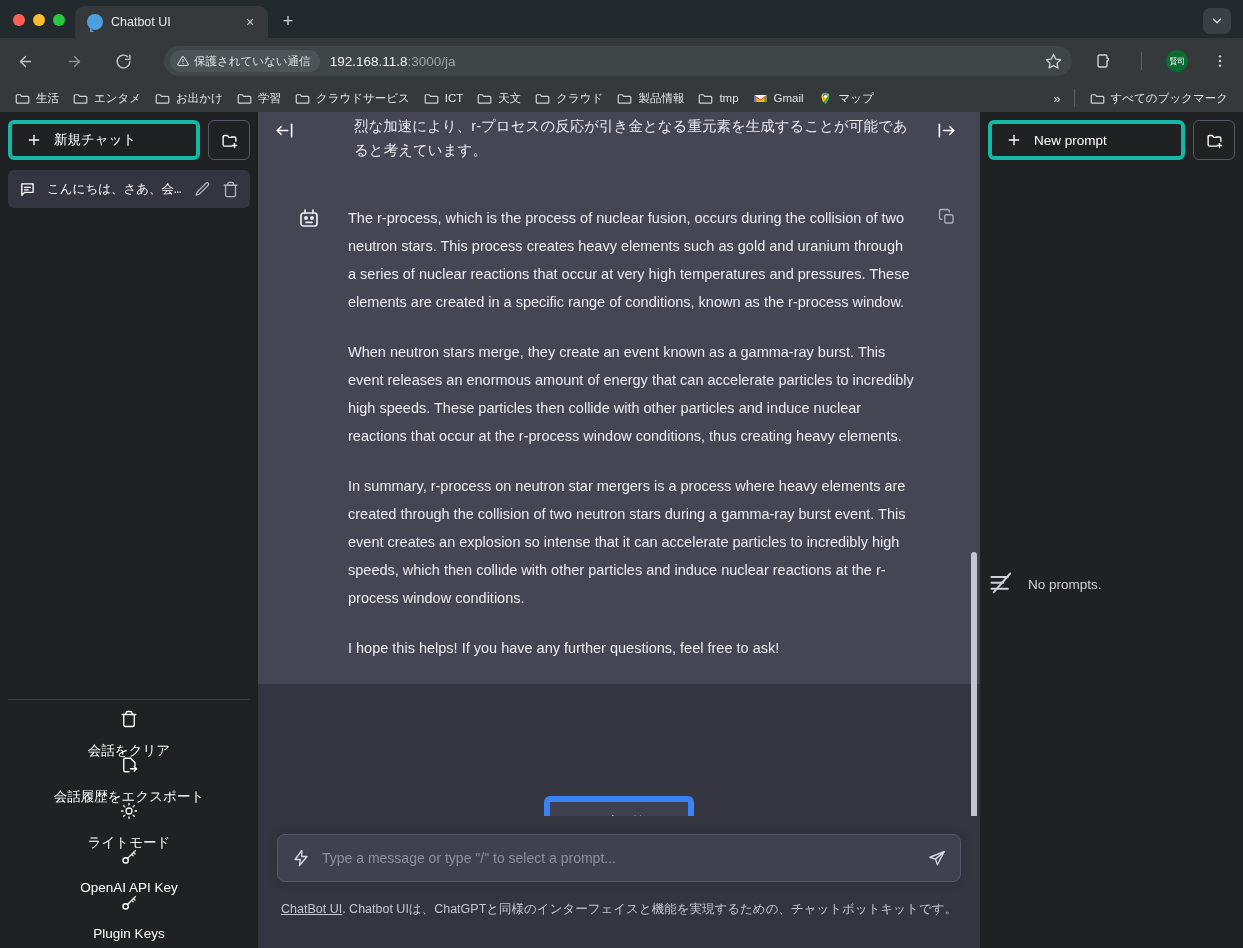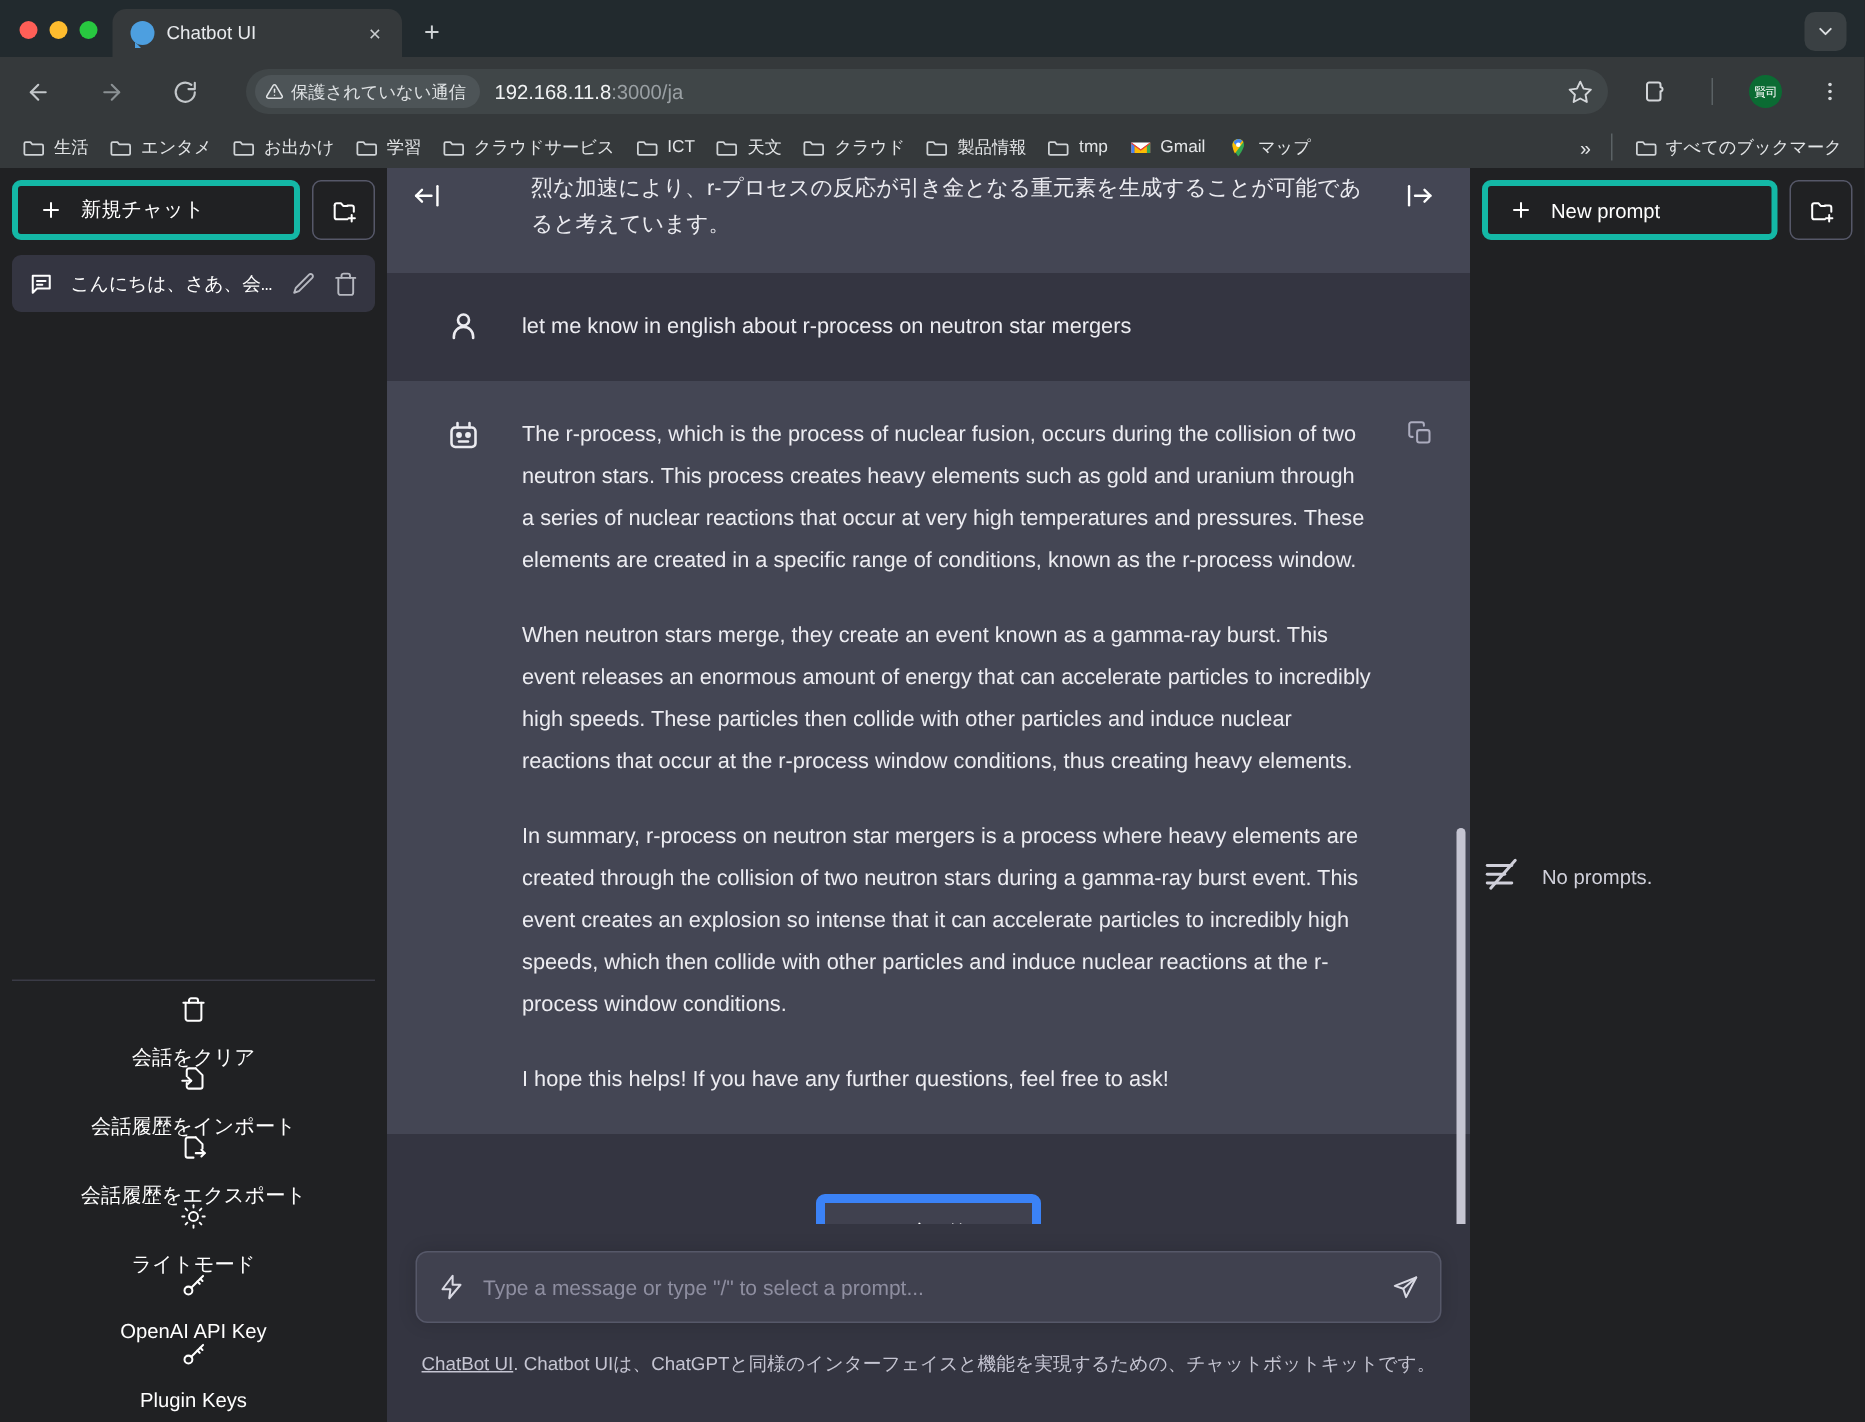--- a/index.html
+++ b/index.html
@@ -443,29 +443,20 @@
 
     <div class="side-spacer"></div>
 
     <div class="side-bottom">
       <div class="side-link">
         <svg class="ico" viewBox="0 0 24 24" fill="none" stroke="currentColor" stroke-width="1.8" stroke-linecap="round" stroke-linejoin="round">
             <polyline points="3 6 5 6 21 6"></polyline>
             <path d="M19 6v14a2 2 0 0 1-2 2H7a2 2 0 0 1-2-2V6m3 0V4a2 2 0 0 1 2-2h4a2 2 0 0 1 2 2v2"></path>
           </svg>
         <span>会話をクリア</span>
-      </div>
-      <div class="side-link">
-        <svg class="ico" viewBox="0 0 24 24" fill="none" stroke="currentColor" stroke-width="1.8" stroke-linecap="round" stroke-linejoin="round">
-            <path d="M14 3H8a2 2 0 0 0-2 2v5"></path>
-            <path d="M14 3l6 6v10a2 2 0 0 1-2 2H8a2 2 0 0 1-2-2v-3"></path>
-            <line x1="2" y1="14" x2="10" y2="14"></line>
-            <polyline points="7 11 10 14 7 17"></polyline>
-          </svg>
-        <span>会話履歴をインポート</span>
       </div>
       <div class="side-link">
         <svg class="ico" viewBox="0 0 24 24" fill="none" stroke="currentColor" stroke-width="1.8" stroke-linecap="round" stroke-linejoin="round">
             <path d="M14 3H7a2 2 0 0 0-2 2v14a2 2 0 0 0 2 2h5"></path>
             <path d="M14 3l6 6v4"></path>
             <line x1="14" y1="17" x2="22" y2="17"></line>
             <polyline points="19 14 22 17 19 20"></polyline>
           </svg>
         <span>会話履歴をエクスポート</span>
       </div>
@@ -523,31 +514,20 @@
 
     <div class="chat-scroll">
 
       <div class="msg-partial">
         <div class="partial-clip">
           <p>烈な加速により、r-プロセスの反応が引き金となる重元素を生成することが可能であ</p>
         </div>
         <p>ると考えています。</p>
       </div>
 
-      <div class="msg user">
-        <div class="msg-avatar">
-          <svg width="22" height="22" viewBox="0 0 24 24" fill="none" stroke="#ececf1" stroke-width="1.9" stroke-linecap="round" stroke-linejoin="round">
-              <circle cx="12" cy="8" r="4"></circle>
-              <path d="M5 21v-1a7 7 0 0 1 14 0v1"></path>
-            </svg>
-        </div>
-        <div class="msg-body">
-          <p>let me know in english about r-process on neutron star mergers</p>
-        </div>
-      </div>
 
       <div class="msg assistant">
         <div class="msg-avatar">
           <svg width="24" height="24" viewBox="0 0 24 24" fill="none" stroke="#ececf1" stroke-width="1.7" stroke-linecap="round" stroke-linejoin="round">
               <rect x="4" y="7" width="16" height="13" rx="2.5"></rect>
               <line x1="8" y1="4" x2="8" y2="7"></line>
               <line x1="16" y1="4" x2="16" y2="7"></line>
               <circle cx="9" cy="12" r="1.1" fill="#ececf1"></circle>
               <circle cx="15" cy="12" r="1.1" fill="#ececf1"></circle>
               <line x1="9" y1="16.3" x2="15" y2="16.3"></line>

